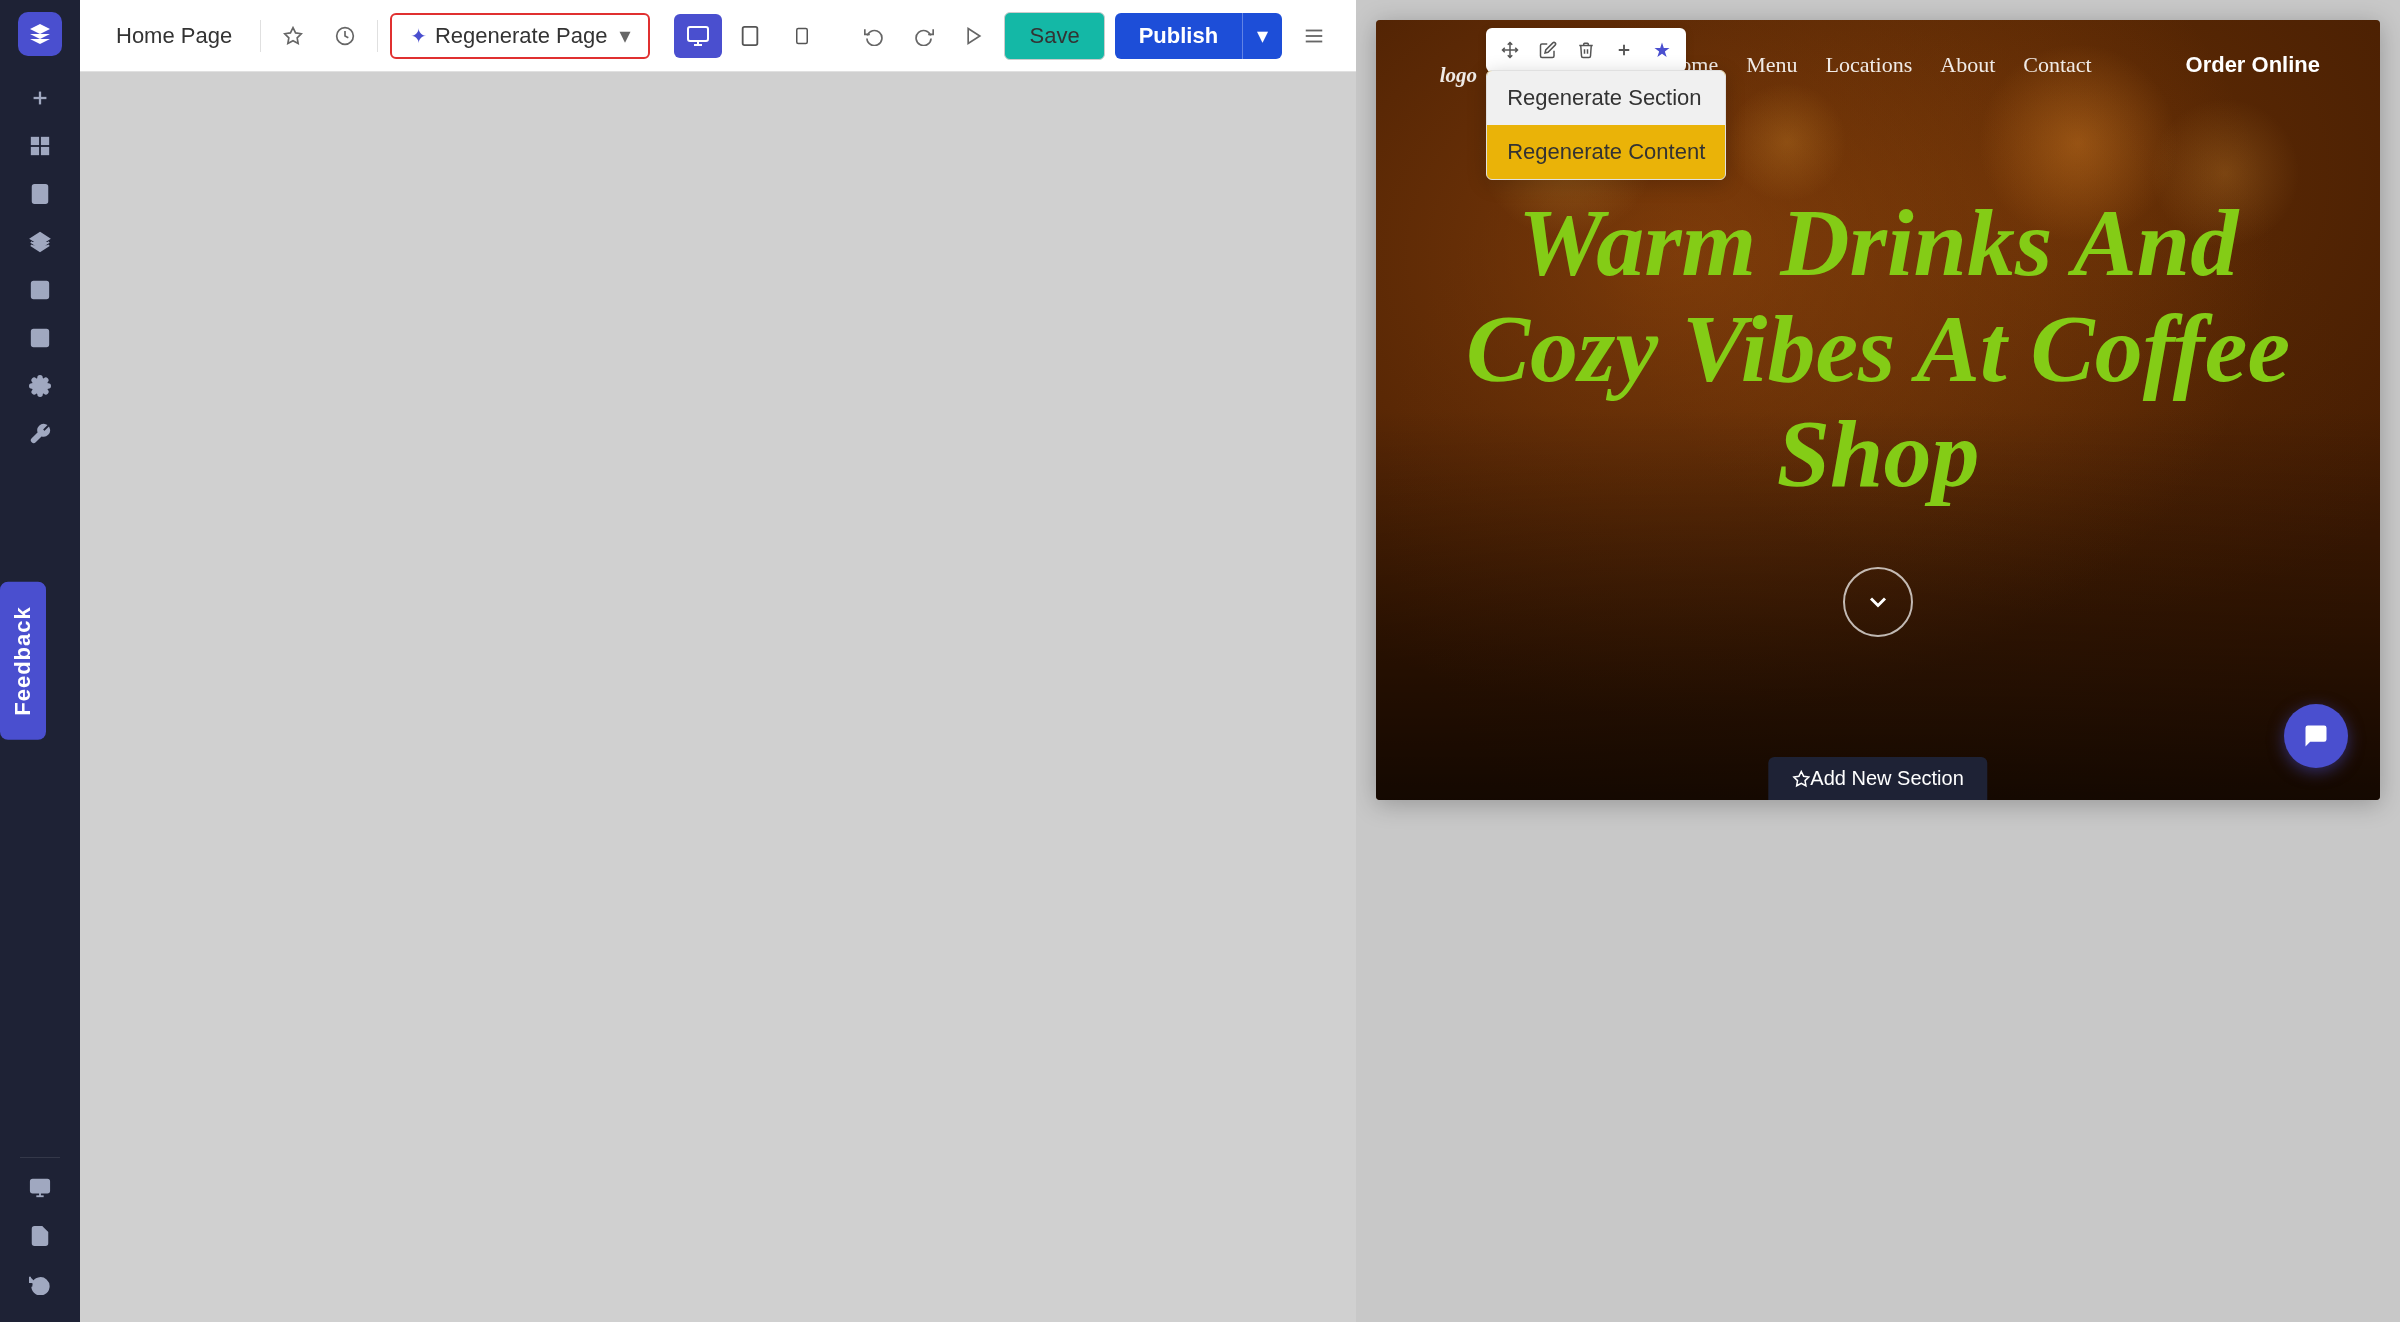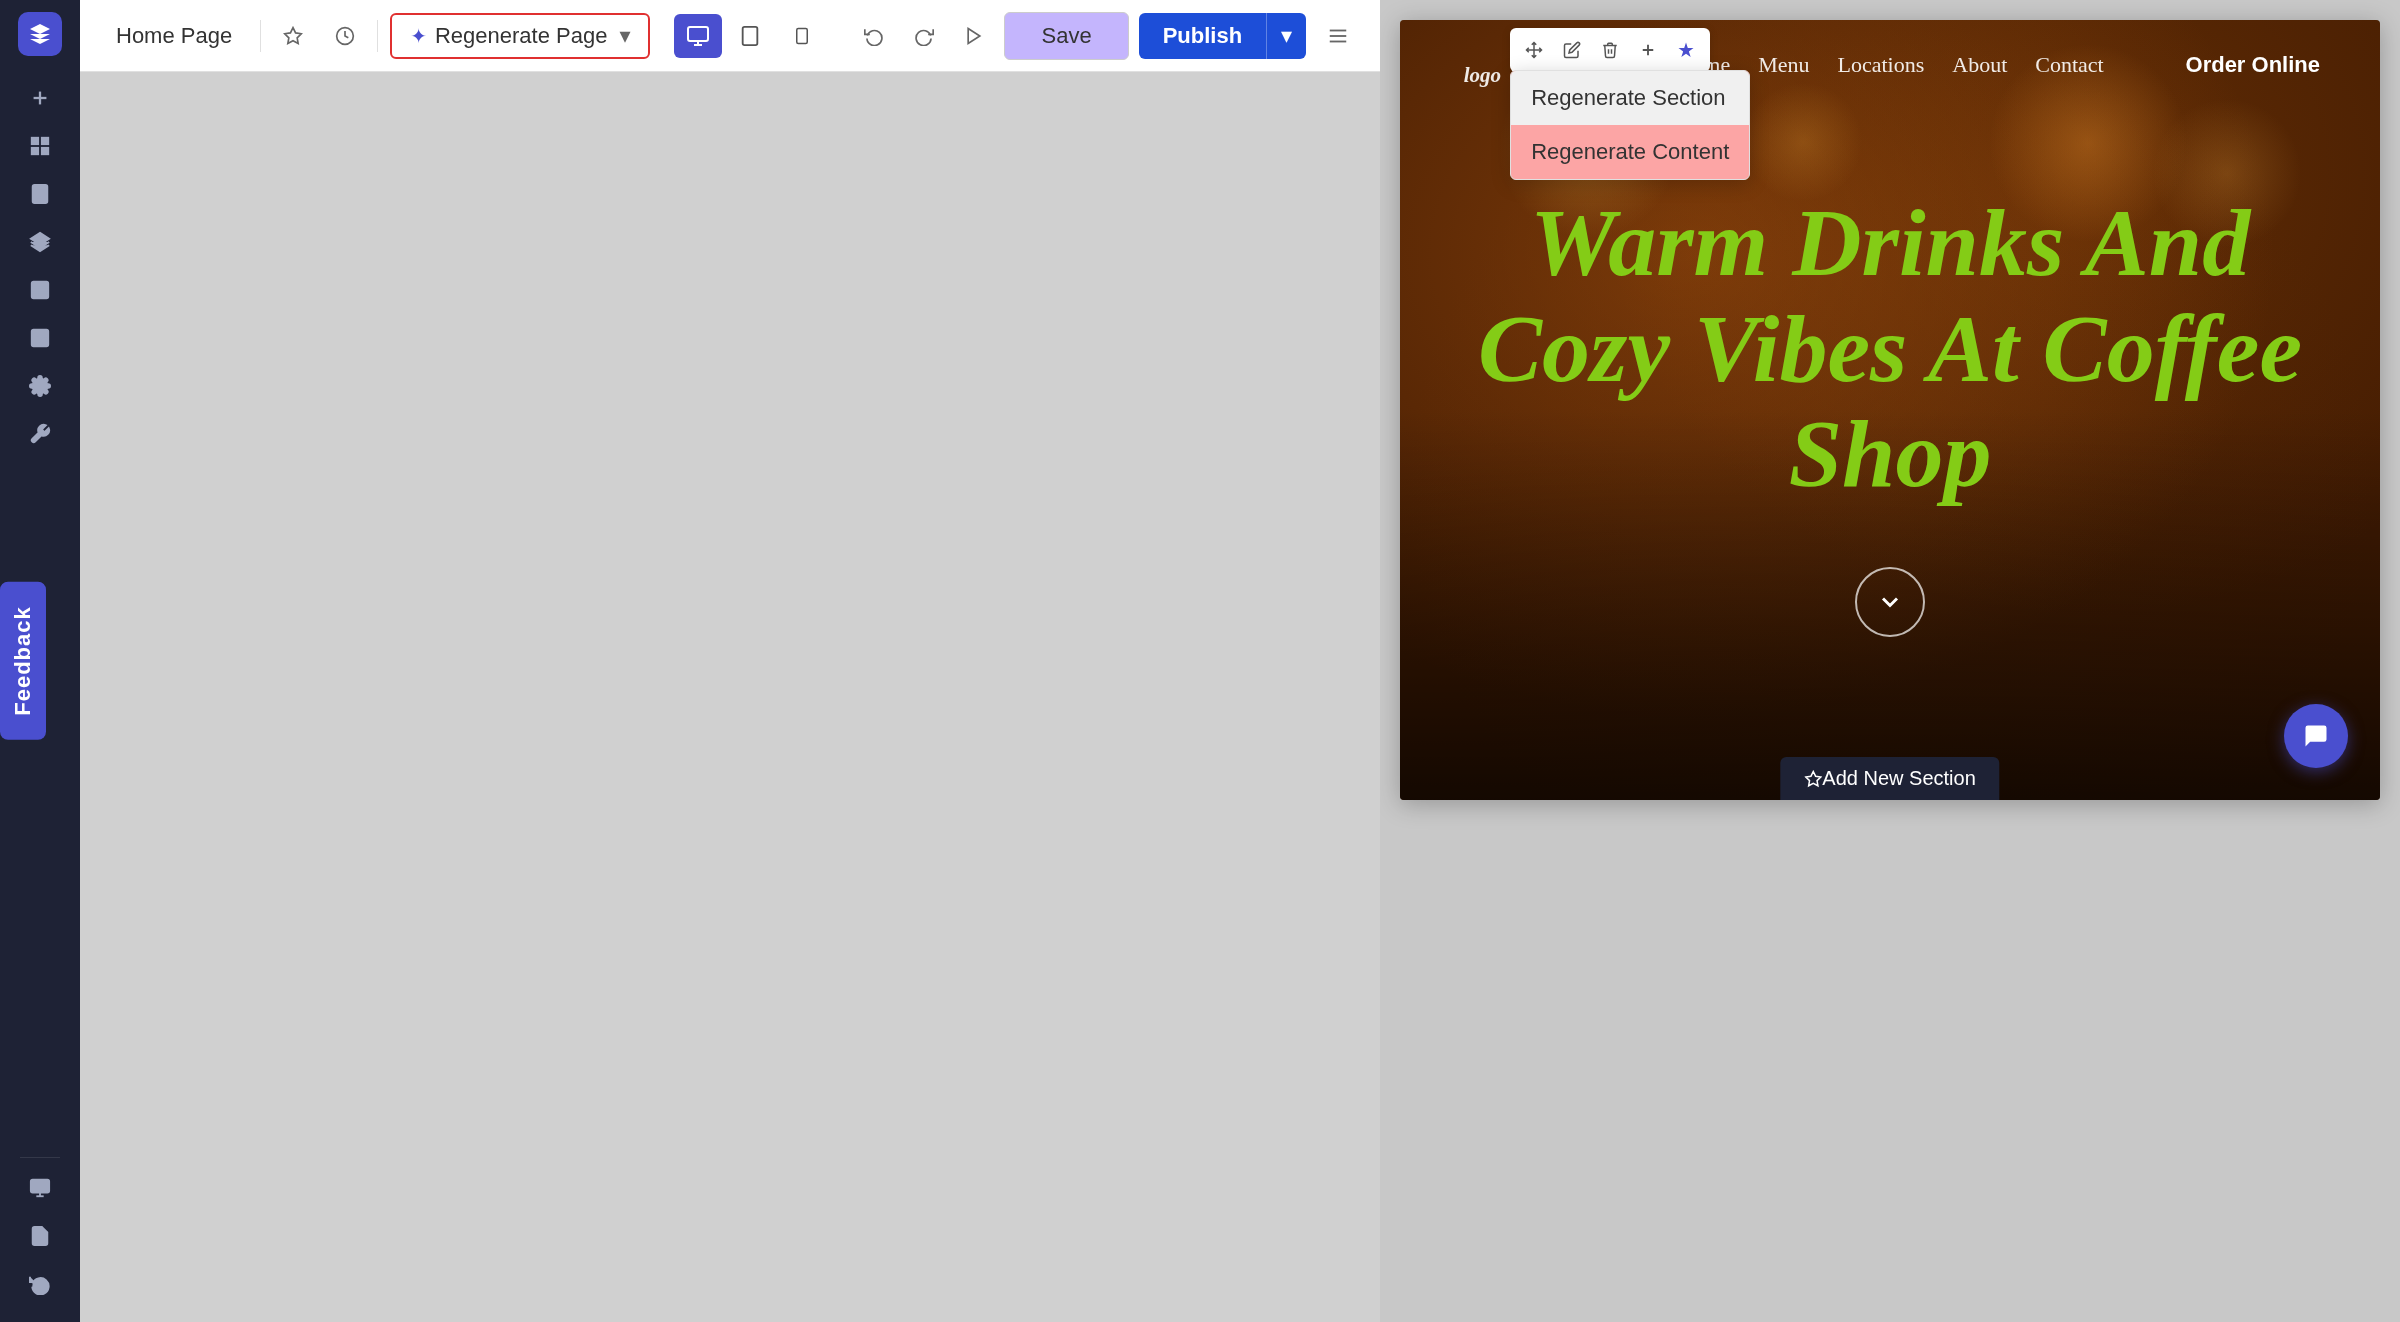--- a/index.html
+++ b/index.html
@@ -147,25 +147,25 @@
       width: 40px;
       height: 40px;
       display: flex;
       align-items: center;
       justify-content: center;
       color: #555;
       cursor: pointer;
       border-radius: 6px;
     }
     .save-btn {
-      padding: 10px 36px;
+      padding: 10px 24px;
       border: 1px solid #ccc;
       border-radius: 6px;
       font-size: 22px;
-      background: #c4b5fd;
+      background: #14b8a6;
       cursor: pointer;
       color: #333;
     }
     .publish-btn {
       display: flex;
       align-items: center;
       background: #1d4ed8;
       color: white;
       border-radius: 6px;
       font-size: 22px;
@@ -234,21 +234,21 @@
       cursor: pointer;
       color: #555;
       border-radius: 4px;
     }
 
     
     .dropdown-menu {
       position: absolute;
       top: 50px;
       left: 110px;
-      background: #fca5a5;
+      background: #eab308;
       border-radius: 6px;
       box-shadow: 0 4px 20px rgba(0,0,0,0.2);
       z-index: 400;
       min-width: 220px;
       overflow: hidden;
       border: 1px solid #e0e0e0;
     }
     .dropdown-item {
       padding: 14px 20px;
       font-size: 22px;

